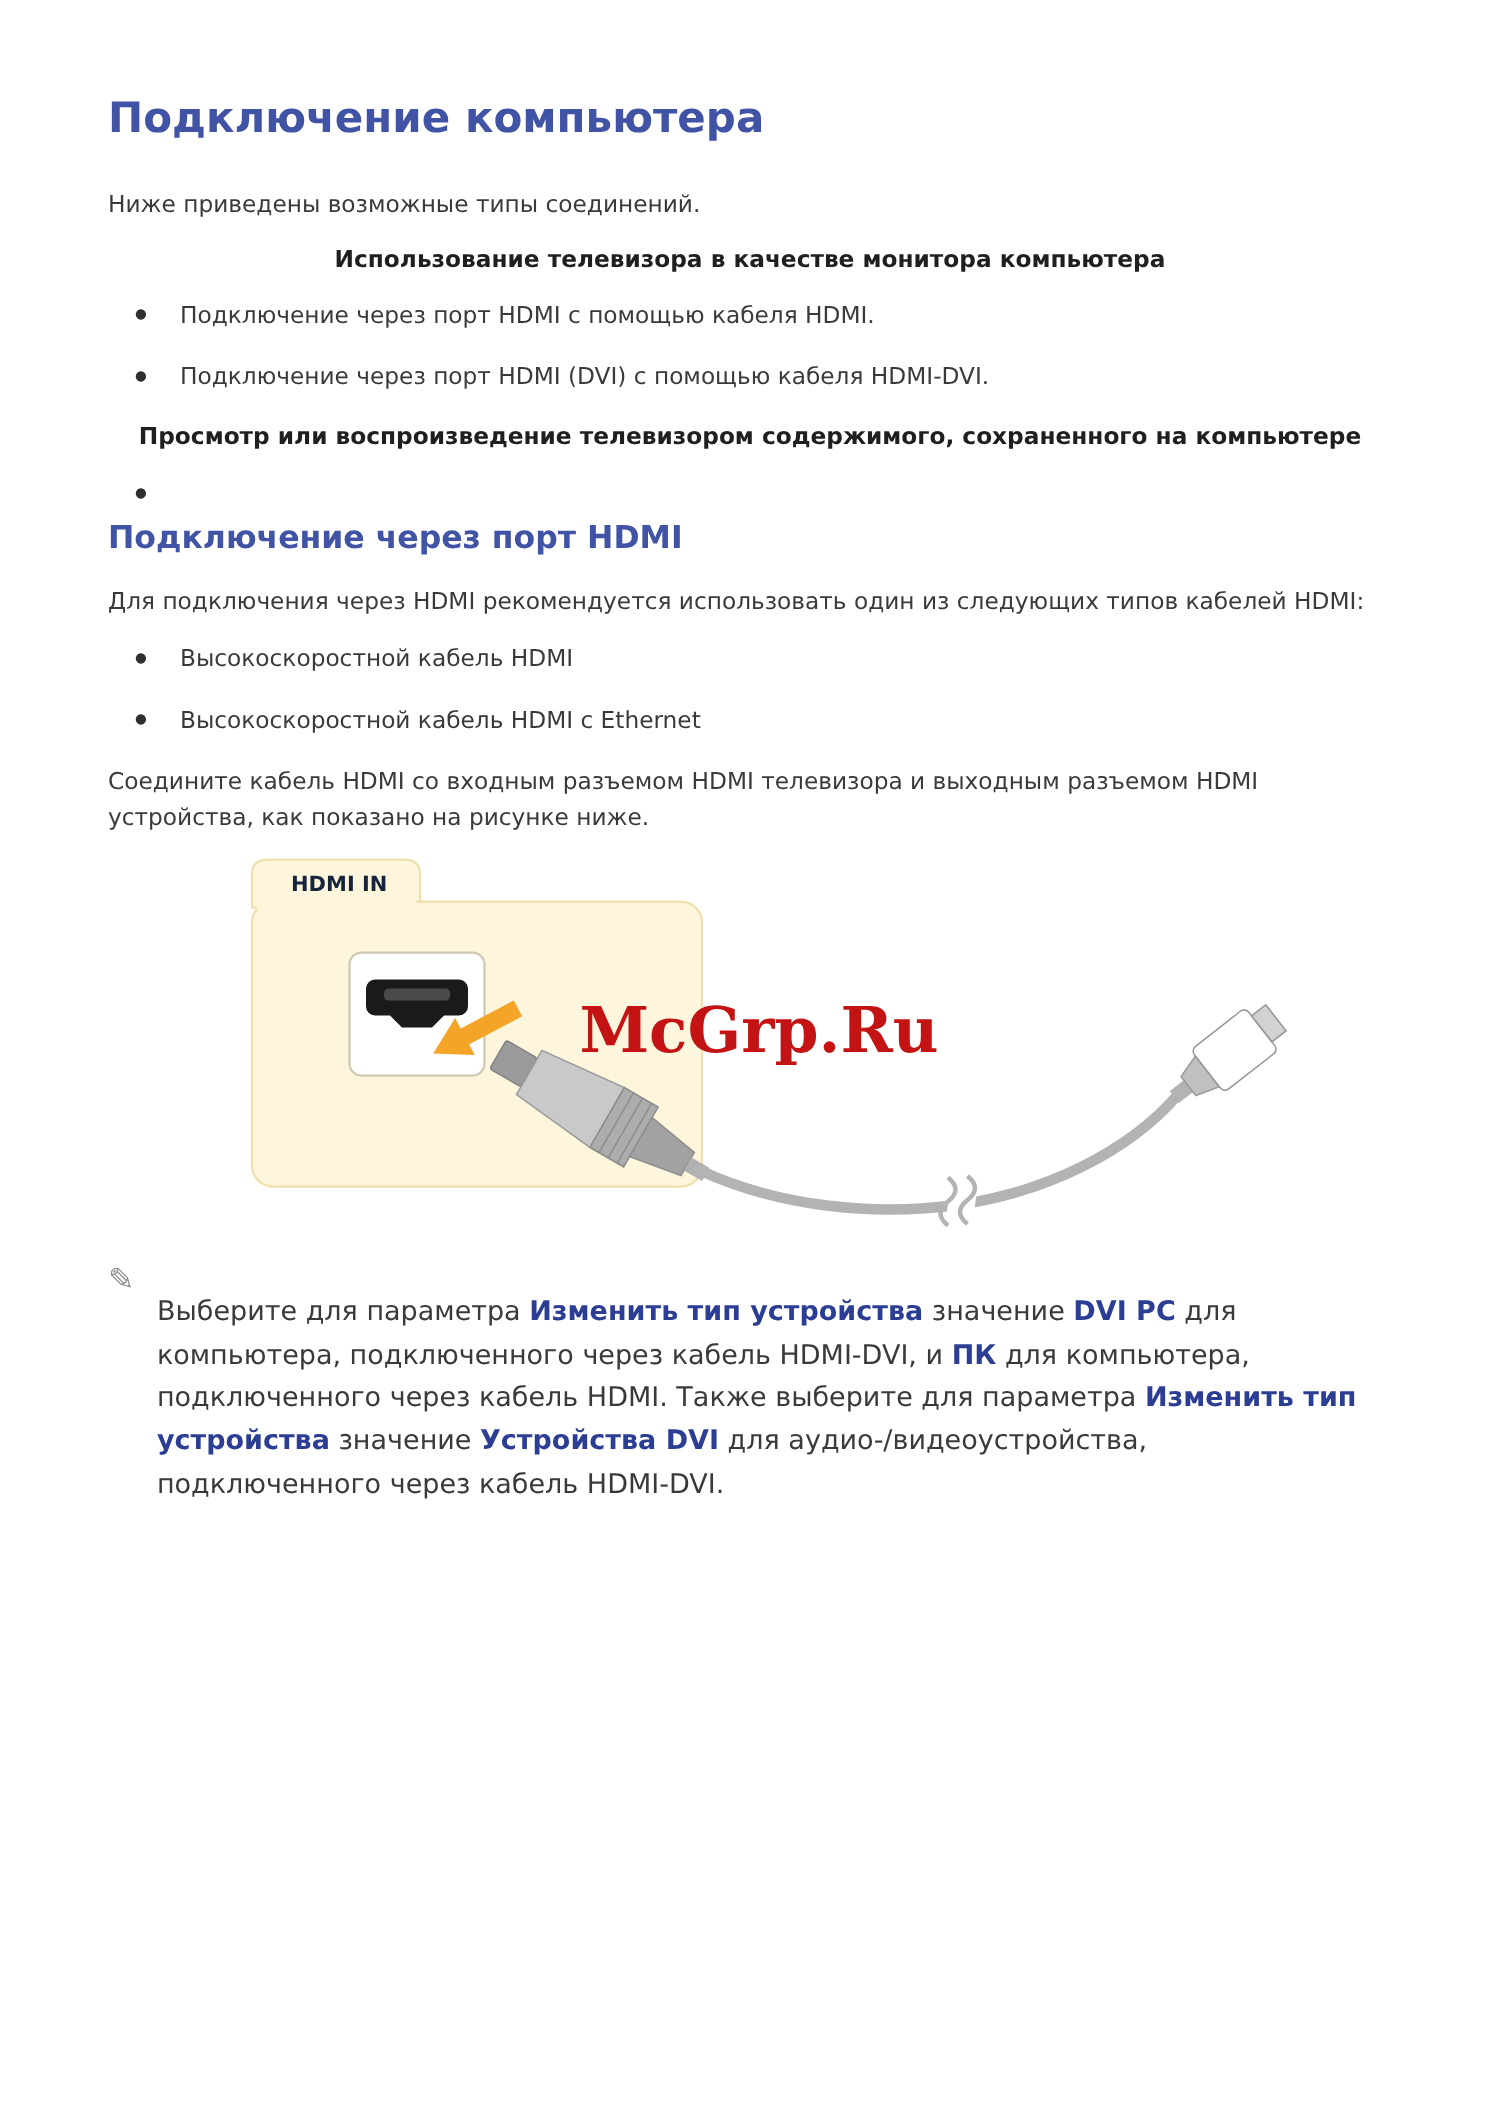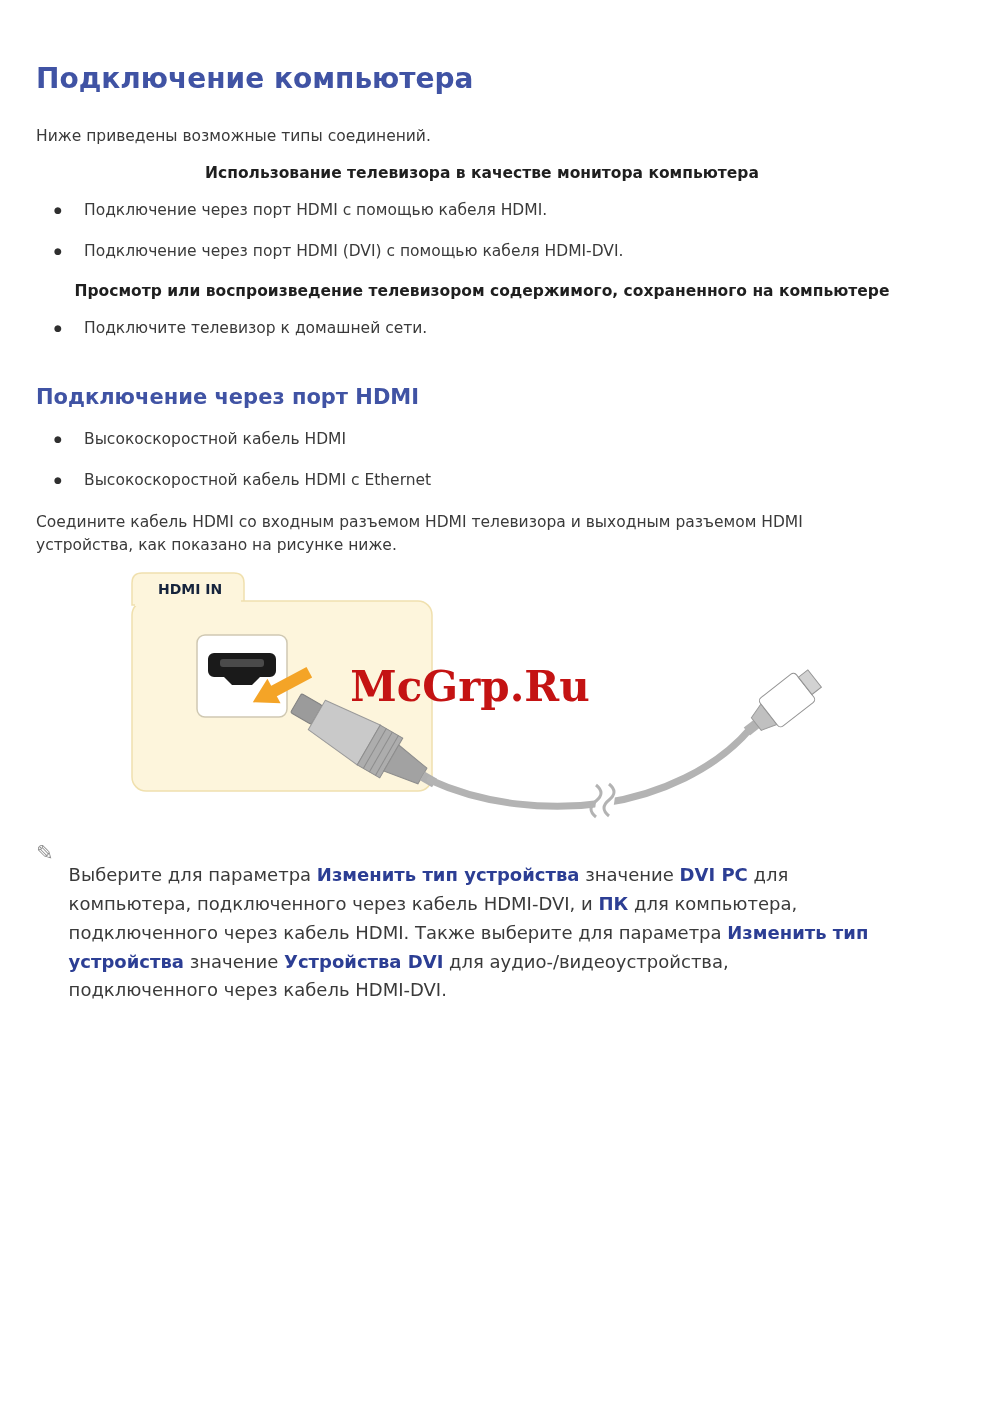--- a/index.html
+++ b/index.html
@@ -1,21 +1,21 @@
 <!DOCTYPE html>
 <html><head>
 <meta charset="utf-8">
 <style>
   html,body{margin:0;padding:0;background:#fff;}
   body{
     width:1000px;min-height:1414px;
     font-family:"DejaVu Sans","Liberation Sans",sans-serif;
     color:#333;position:relative;
   }
-  .page{padding:62px 72px 40px 36px;box-sizing:border-box;}
+  .page{padding:62px 72px 40px 72px;box-sizing:border-box;}
 
   .h1{font-size:28px;font-weight:bold;color:#4053a4;margin:0 0 30px 0;}
   .h2{font-size:21px;font-weight:bold;color:#4053a4;margin:46px 0 20px 0;}
 
   .para{font-size:15.5px;line-height:1.5;margin:14px 0 16px 0;color:#3a3a3a;}
   .subhead{font-size:15.5px;font-weight:bold;color:#1f1f1f;margin:0 0 18px 0;text-align:center;}
   .connect{max-width:862px;margin-bottom:8px;}
 
   ul.bullets{list-style:none;margin:0 0 14px 0;padding:0;}
   ul.bullets li{
@@ -59,26 +59,26 @@
       <span class="dot">●</span>
       <span>Подключение через порт HDMI (DVI) с помощью кабеля HDMI-DVI.</span>
     </li>
   </ul>
 
   <div class="subhead">Просмотр или воспроизведение телевизором содержимого, сохраненного на компьютере</div>
 
   <ul class="bullets">
     <li>
       <span class="dot">●</span>
-      <span>Подключите телевизор к домашней сети.</span>
     </li>
   </ul>
 
   <h2 class="h2">Подключение через порт HDMI</h2>
 
+  <p class="para">Для подключения через HDMI рекомендуется использовать один из следующих типов кабелей HDMI:</p>
 
   <ul class="bullets">
     <li>
       <span class="dot">●</span>
       <span>Высокоскоростной кабель HDMI</span>
     </li>
     <li>
       <span class="dot">●</span>
       <span>Высокоскоростной кабель HDMI с Ethernet</span>
     </li>

